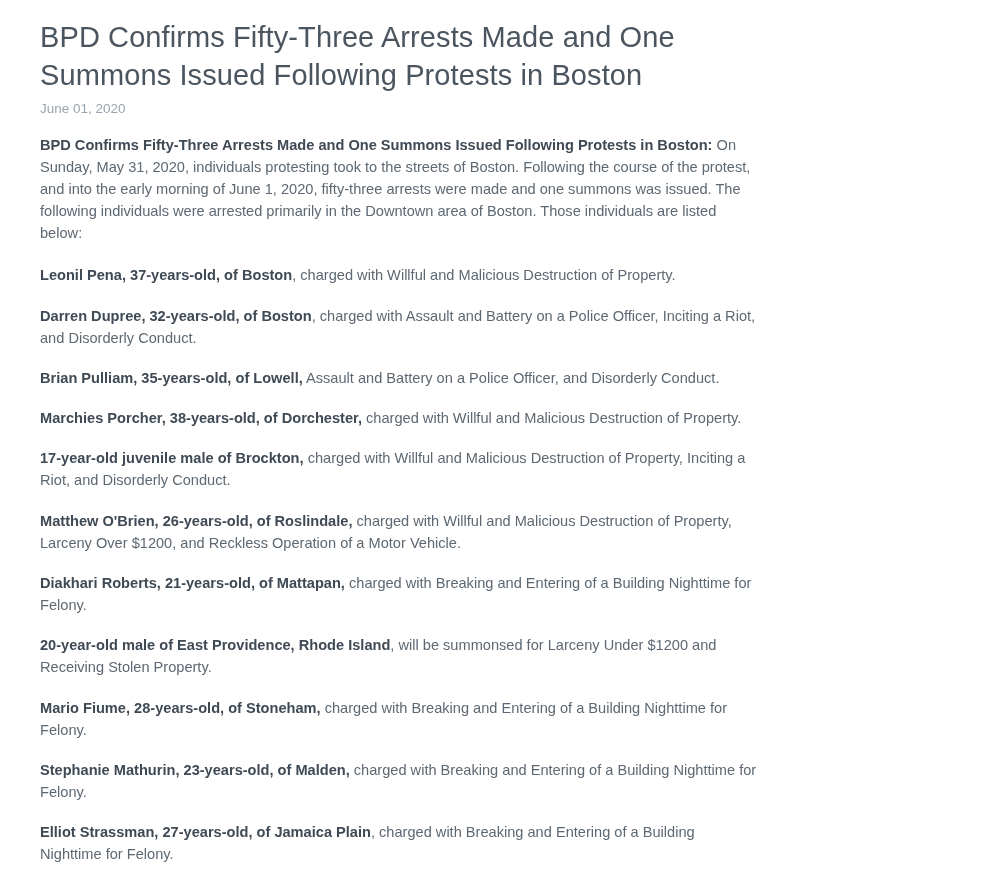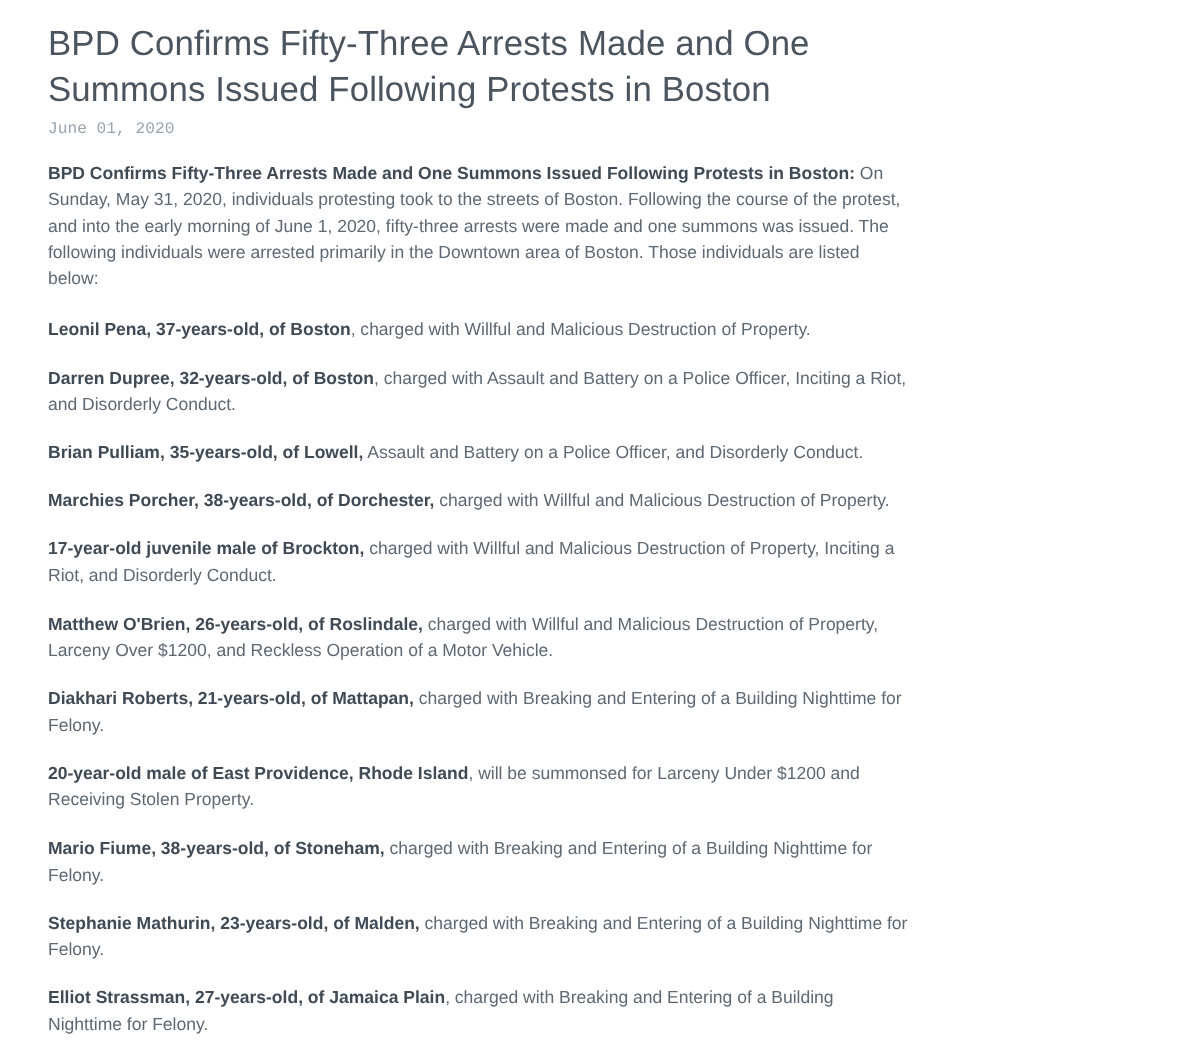--- a/index.html
+++ b/index.html
@@ -25,21 +25,20 @@
     font-weight: 400;
     color: #4a5560;
     margin: 0 0 0 0;
     letter-spacing: 0.1px;
   }
   .article-date {
     font-size: 13.5px;
     color: #9aa4ae;
     margin: 6px 0 18px 0;
     font-weight: 400;
-    font-family: Liberation Mono, monospace;
   }
   .para {
     font-size: 14.6px;
     line-height: 1.52;
     margin: 0 0 18px 0;
     color: #5d6872;
   }
   .para .lead,
   .para .person {
     font-weight: 700;
@@ -92,21 +91,21 @@
 
   <p class="para">
     <span class="person">Diakhari Roberts, 21-years-old, of Mattapan,</span><span class="rest"> charged with Breaking and Entering of a Building Nighttime for Felony.</span>
   </p>
 
   <p class="para">
     <span class="person">20-year-old male of East Providence, Rhode Island</span><span class="rest">, will be summonsed for Larceny Under $1200 and Receiving Stolen Property.</span>
   </p>
 
   <p class="para">
-    <span class="person">Mario Fiume, 38-years-old, of Stoneham,</span><span class="rest"> charged with Breaking and Entering of a Building Nighttime for Felony.</span>
+    <span class="person">Mario Fiume, 28-years-old, of Stoneham,</span><span class="rest"> charged with Breaking and Entering of a Building Nighttime for Felony.</span>
   </p>
 
 
   <p class="para">
     <span class="person">Stephanie Mathurin, 23-years-old, of Malden,</span><span class="rest"> charged with Breaking and Entering of a Building Nighttime for Felony.</span>
   </p>
 
   <p class="para">
     <span class="person">Elliot Strassman, 27-years-old, of Jamaica Plain</span><span class="rest">, charged with Breaking and Entering of a Building Nighttime for Felony.</span>
   </p>

